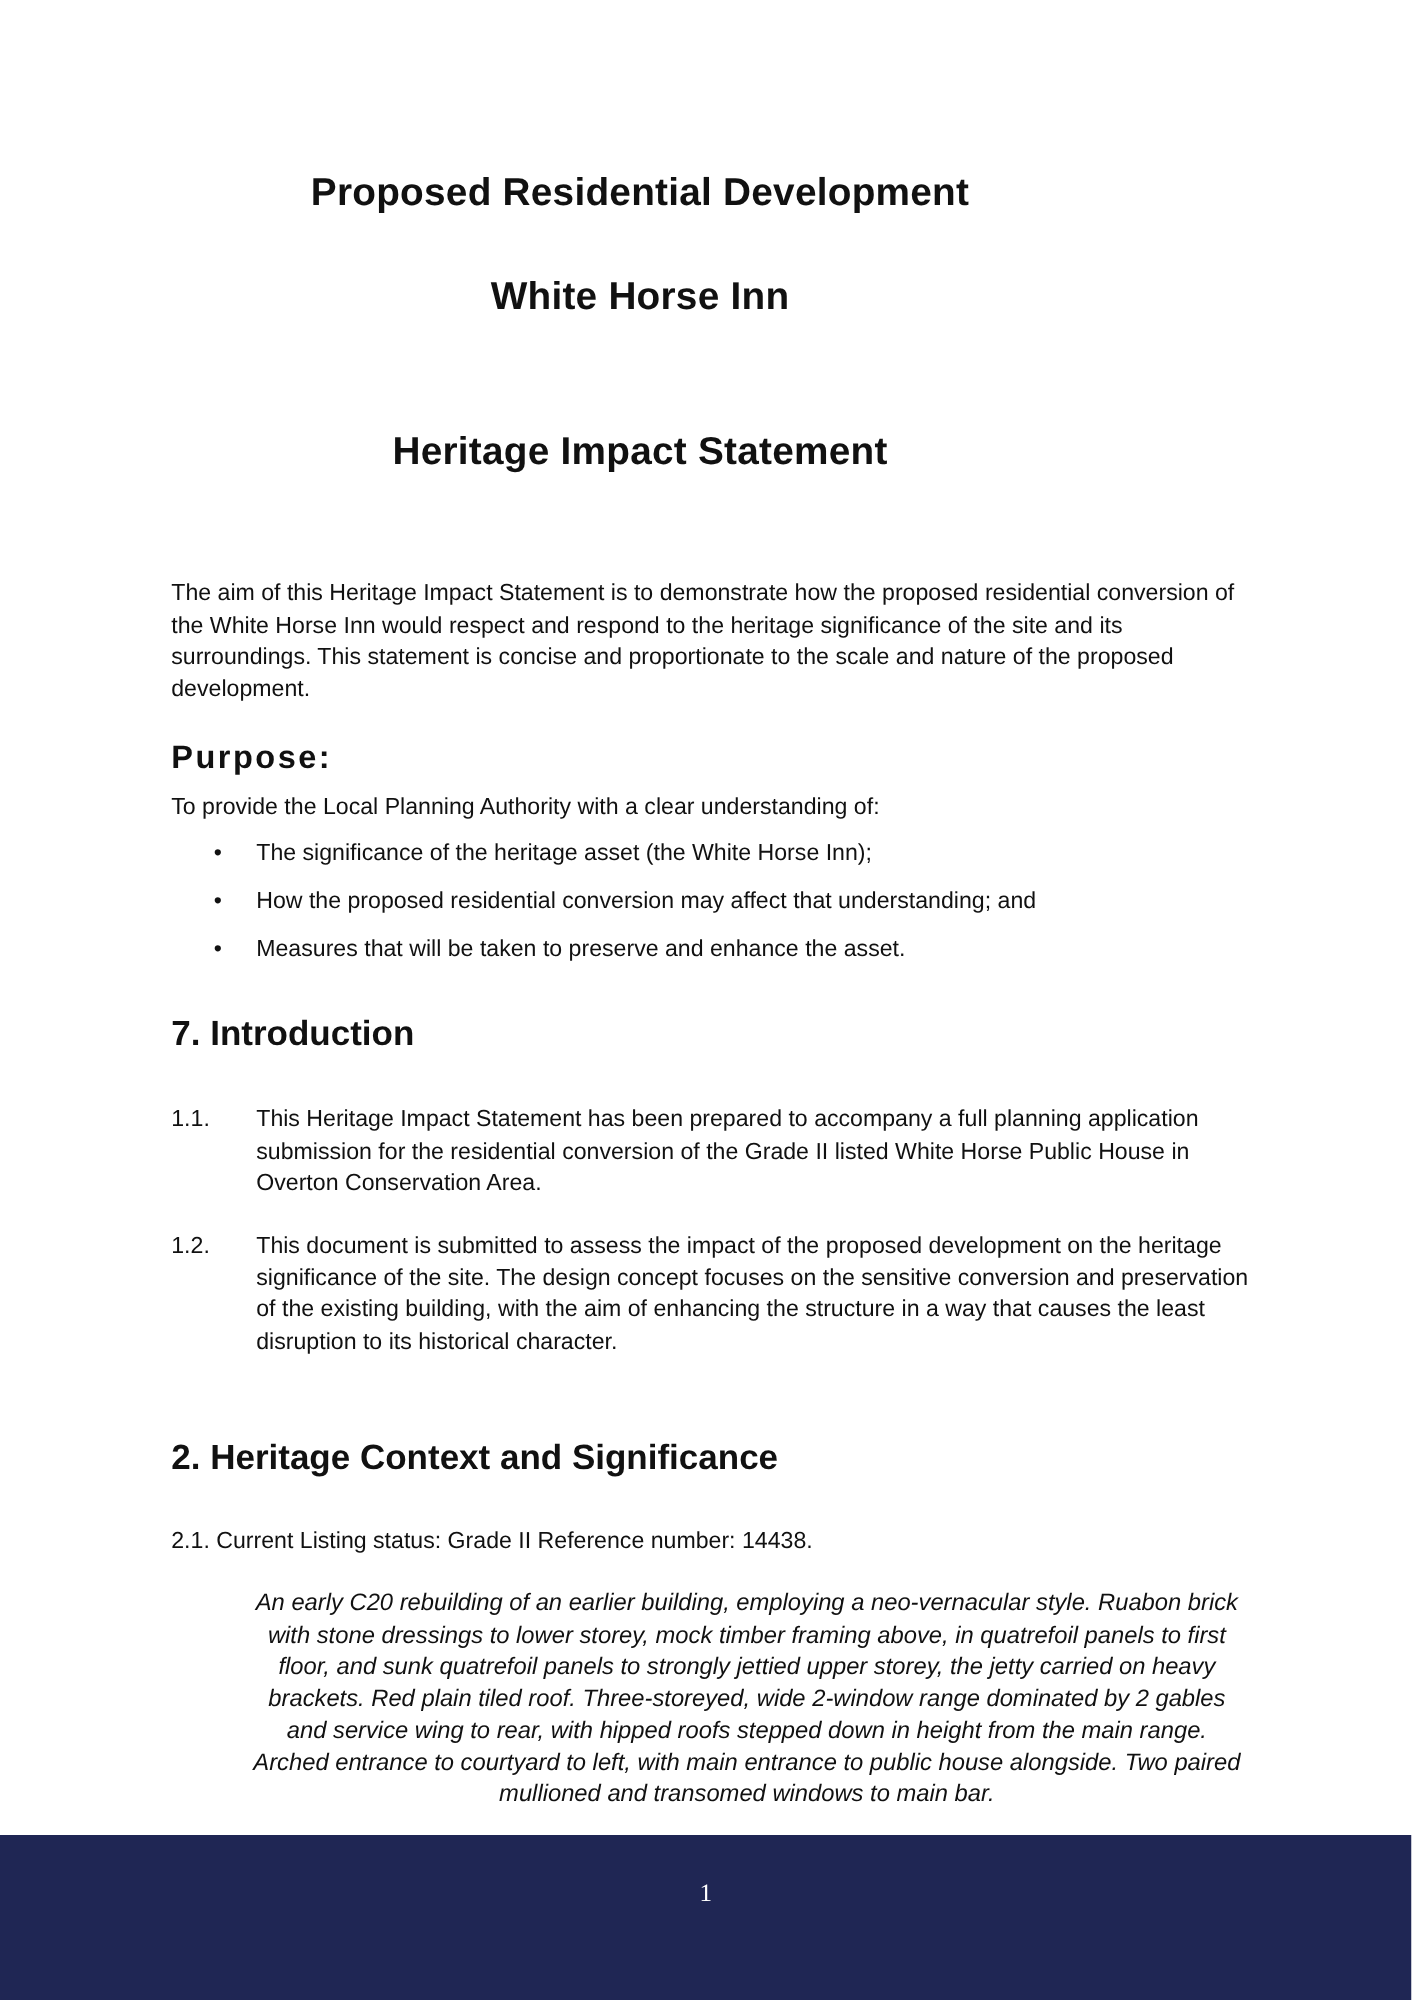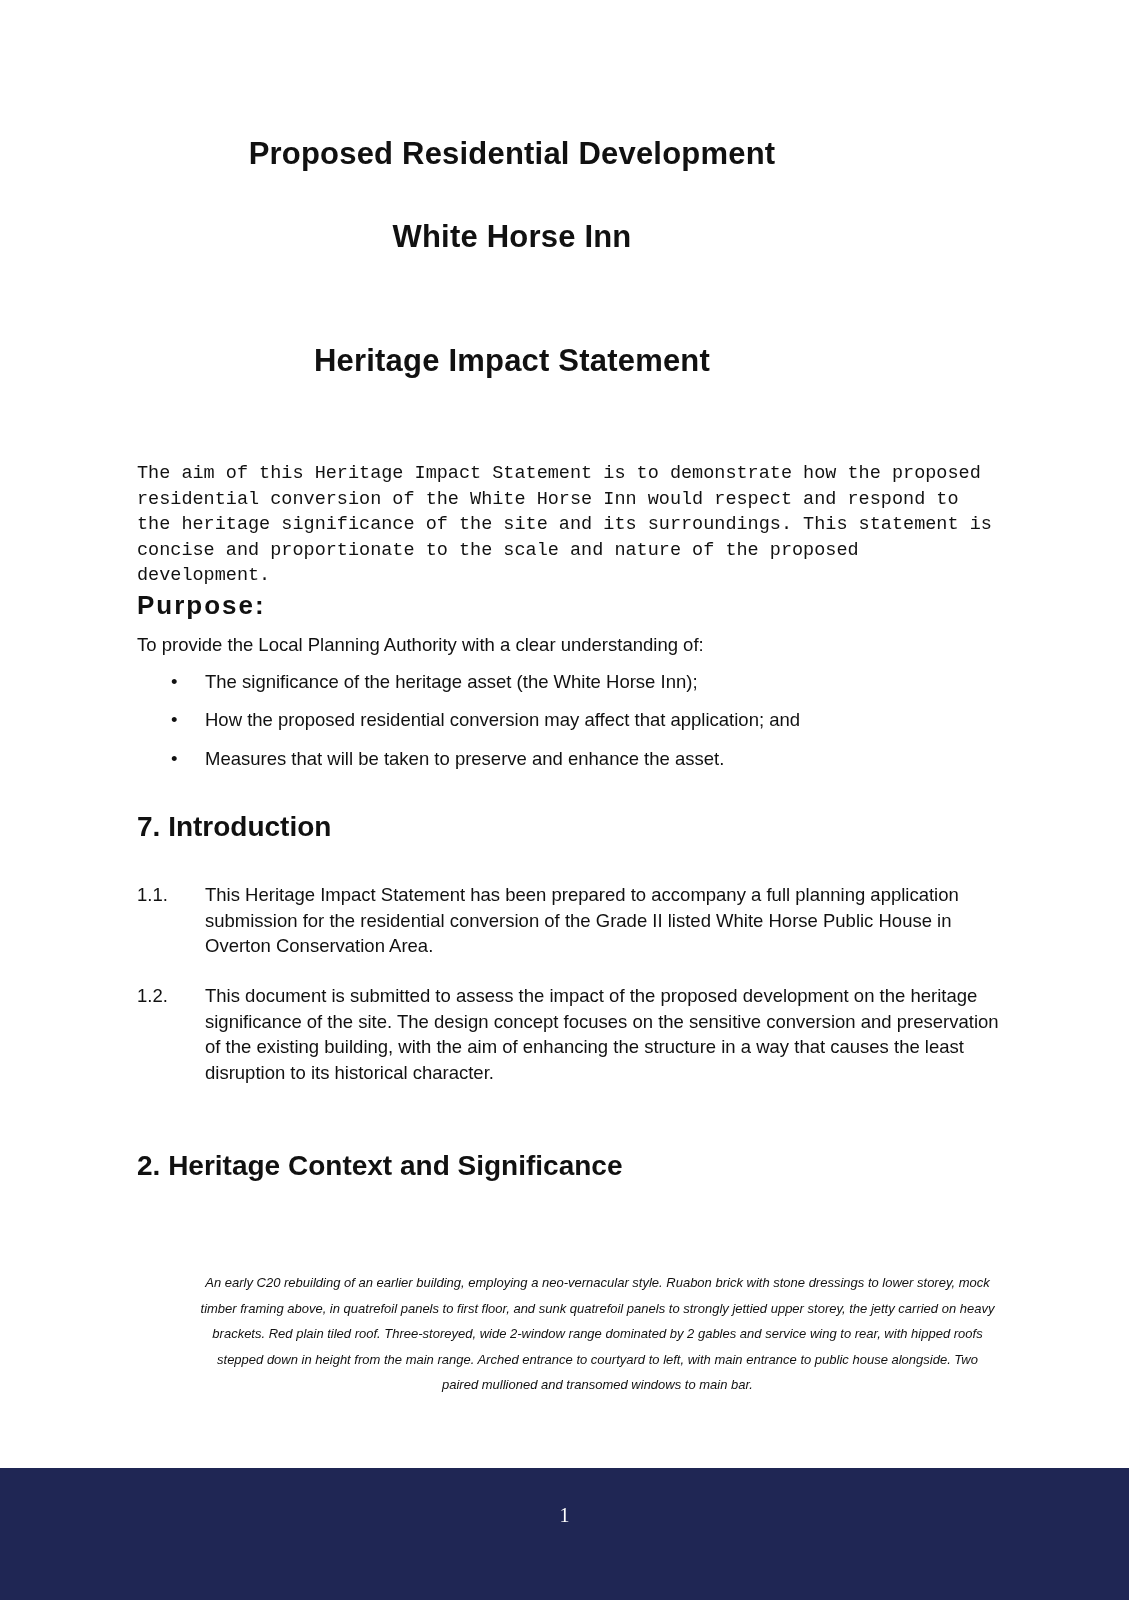--- a/index.html
+++ b/index.html
@@ -9,60 +9,61 @@
   .title{position:absolute;left:0;width:1024px;text-align:center;font-weight:bold;font-size:31px;letter-spacing:0.2px;}
   .body-text{position:absolute;left:137px;width:860px;font-size:18.5px;line-height:25.5px;}
   .h-purpose{position:absolute;left:137px;font-weight:bold;font-size:26px;letter-spacing:2px;}
   .bullet{position:absolute;left:137px;width:860px;font-size:18.5px;}
   .bullet .dot{position:absolute;left:34px;top:0;}
   .bullet .txt{position:absolute;left:68px;white-space:nowrap;}
   .h-sec{position:absolute;left:137px;font-weight:bold;font-size:28px;}
   .numpara{position:absolute;left:137px;width:860px;font-size:18.5px;line-height:25.5px;}
   .numpara .num{position:absolute;left:0;top:0;}
   .numpara .txt{position:absolute;left:68px;width:800px;}
-  .quote{position:absolute;left:200px;width:795px;text-align:center;font-style:italic;font-size:13px;line-height:25.5px;}
+  .quote{position:absolute;left:200px;width:795px;text-align:center;font-style:italic;font-size:19px;line-height:25.5px;}
   .footer{position:absolute;left:0;top:1468px;width:1129px;height:132px;background:#1f2654;}
   .footer .pg{position:absolute;left:0;width:1129px;top:36px;text-align:center;color:#fff;font-family:"Liberation Serif",serif;font-size:20px;}
 </style>
 </head>
 <body>
 
 <div class="page">
   <div class="title" style="top:136px;">Proposed Residential Development</div>
   <div class="title" style="top:219px;">White Horse Inn</div>
   <div class="title" style="top:343px;">Heritage Impact Statement</div>
 
-  <div class="body-text" style="top:461px;font-family:Liberation Mono, monospace;">The aim of this Heritage Impact Statement is to demonstrate how the proposed residential conversion of the White Horse Inn would respect and respond to the heritage significance of the site and its surroundings. This statement is concise and proportionate to the scale and nature of the proposed development.</div>
+  <div class="body-text" style="top:461px;">The aim of this Heritage Impact Statement is to demonstrate how the proposed residential conversion of the White Horse Inn would respect and respond to the heritage significance of the site and its surroundings. This statement is concise and proportionate to the scale and nature of the proposed development.</div>
 
   <div class="h-purpose" style="top:590px;">Purpose:</div>
   <div class="body-text" style="top:632px;">To provide the Local Planning Authority with a clear understanding of:</div>
 
   <div class="bullet" style="top:671px;">
     <span class="dot">•</span>
     <span class="txt">The significance of the heritage asset (the White Horse Inn);</span>
   </div>
   <div class="bullet" style="top:709px;">
     <span class="dot">•</span>
-    <span class="txt">How the proposed residential conversion may affect that application; and</span>
+    <span class="txt">How the proposed residential conversion may affect that understanding; and</span>
   </div>
   <div class="bullet" style="top:748px;">
     <span class="dot">•</span>
     <span class="txt">Measures that will be taken to preserve and enhance the asset.</span>
   </div>
 
   <div class="h-sec" style="top:811px;">7. Introduction</div>
 
   <div class="numpara" style="top:882px;">
     <span class="num">1.1.</span>
     <span class="txt">This Heritage Impact Statement has been prepared to accompany a full planning application submission for the residential conversion of the Grade II listed White Horse Public House in Overton Conservation Area.</span>
   </div>
   <div class="numpara" style="top:983px;">
     <span class="num">1.2.</span>
     <span class="txt">This document is submitted to assess the impact of the proposed development on the heritage significance of the site. The design concept focuses on the sensitive conversion and preservation of the existing building, with the aim of enhancing the structure in a way that causes the least disruption to its historical character.</span>
   </div>
 
   <div class="h-sec" style="top:1150px;">2. Heritage Context and Significance</div>
+  <div class="body-text" style="top:1219px;">2.1. Current Listing status: Grade II Reference number: 14438.</div>
   <div class="quote" style="top:1270px;">An early C20 rebuilding of an earlier building, employing a neo-vernacular style. Ruabon brick with stone dressings to lower storey, mock timber framing above, in quatrefoil panels to first floor, and sunk quatrefoil panels to strongly jettied upper storey, the jetty carried on heavy brackets. Red plain tiled roof. Three-storeyed, wide 2-window range dominated by 2 gables and service wing to rear, with hipped roofs stepped down in height from the main range. Arched entrance to courtyard to left, with main entrance to public house alongside. Two paired mullioned and transomed windows to main bar.</div>
 
   <div class="footer">
     <div class="pg">1</div>
   </div>
 </div>
 
 </body></html>

